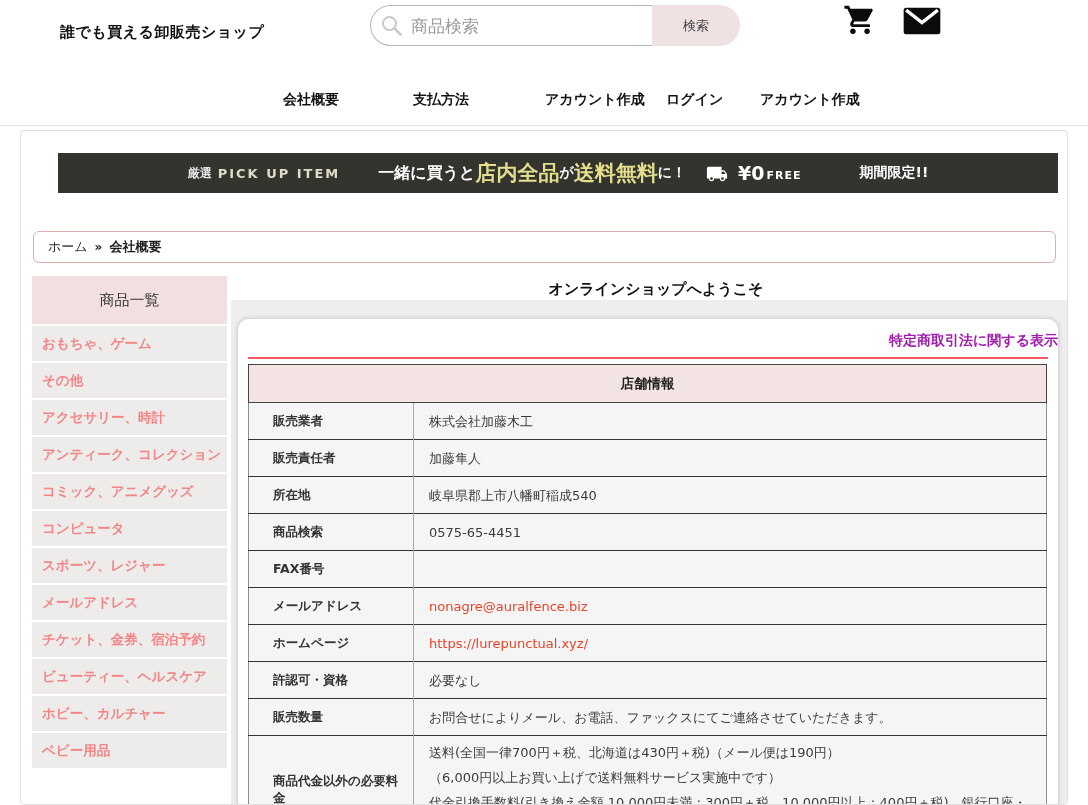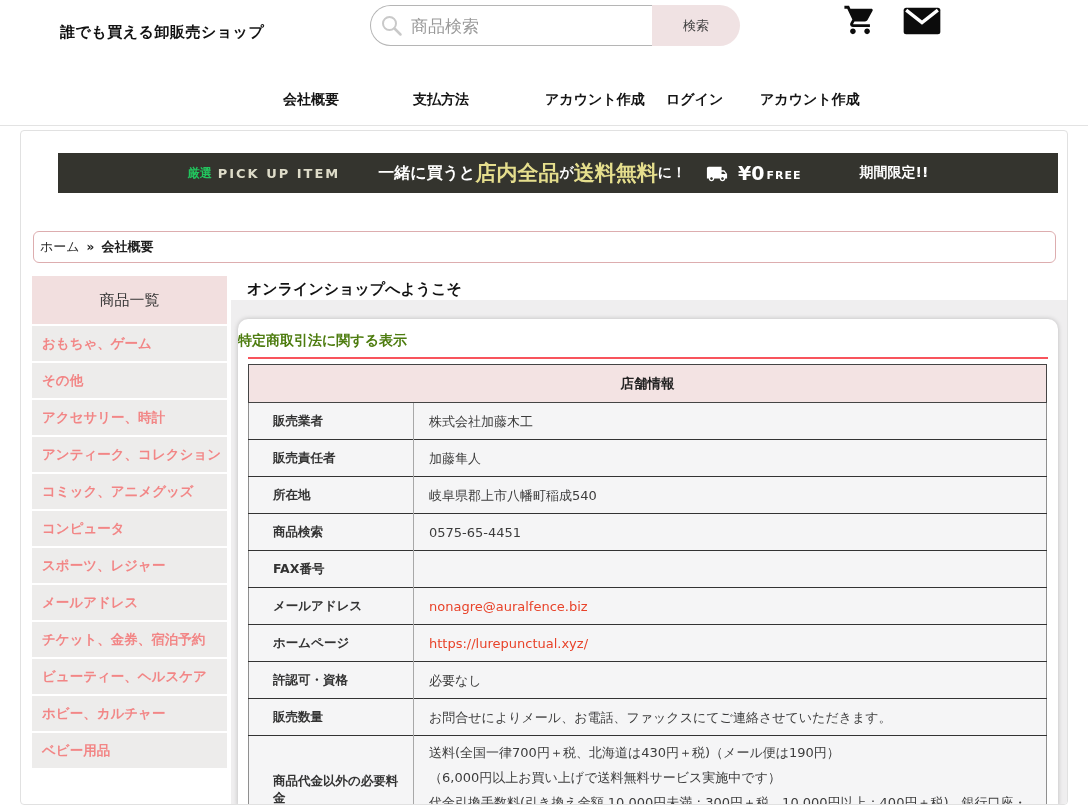--- a/index.html
+++ b/index.html
@@ -19,46 +19,46 @@
   .hicon.mail { left:901px; top:6px; }
   .nav-item { position:absolute; top:91px; font-size:14px; font-weight:bold; color:#141414; cursor:pointer; }
   .n0{left:283px} .n1{left:413px} .n2{left:545px} .n3{left:666px} .n4{left:760px}
   .header-divider { position:absolute; left:0; top:125px; width:100%; height:1px; background:#e3e3e3; }
 
   
   .content-box { position:absolute; left:20px; top:130px; width:1048px; height:675px; border:1px solid #e1e1e1; border-radius:4px; background:#fff; overflow:hidden; }
 
   
   .banner { position:absolute; left:37px; top:22px; width:1000px; height:40px; background:#34342e; display:flex; align-items:center; justify-content:center; color:#fff; cursor:pointer; white-space:nowrap; }
-  .bn-sen { color:#22c55e; font-weight:bold; font-size:12px; }
+  .bn-sen { color:#e5e5e5; font-weight:bold; font-size:12px; }
   .bn-pickup { color:#dedcc9; font-weight:bold; font-size:13px; letter-spacing:2px; margin:0 38px 0 6px; }
   .bn-t { font-size:16px; font-weight:bold; }
   .bn-em { color:#e5de8d; font-size:21px; font-weight:bold; }
   .bn-s { font-size:14px; font-weight:bold; }
   .bn-truck { margin:2px 6px 0 16px; }
   .bn-price { font-size:19px; font-weight:bold; }
   .bn-free { font-size:11px; font-weight:bold; letter-spacing:1px; margin:5px 58px 0 2px; }
   .bn-limited { font-size:14px; font-weight:bold; }
 
   
-  .breadcrumb { position:absolute; left:12px; top:100px; width:1023px; height:32px; border:1px solid #ddadaf; border-radius:6px; display:flex; align-items:center; padding-left:6px; font-size:13px; gap:7px; background:#fff; }
+  .breadcrumb { position:absolute; left:12px; top:100px; width:1023px; height:32px; border:1px solid #ddadaf; border-radius:6px; display:flex; align-items:center; padding-left:14px; font-size:13px; gap:7px; background:#fff; }
   .bc-home { color:#2b2b2b; text-decoration:none; cursor:pointer; }
   .bc-sep { font-weight:bold; font-size:12px; }
   .bc-cur { font-weight:bold; }
 
   
   .sidebar { position:absolute; left:11px; top:145px; width:195px; }
   .side-head { height:48px; background:#f2dfdf; text-align:center; line-height:48px; font-size:15px; color:#333; }
   .side-item { height:35px; line-height:35px; background:#edeceb; color:#f28686; font-weight:bold; font-size:13.5px; padding-left:10px; margin-top:2px; cursor:pointer; white-space:nowrap; overflow:hidden; }
 
   
-  .welcome { position:absolute; left:226px; top:149px; width:838px; font-size:15px; font-weight:bold; color:#111; }
+  .welcome { position:absolute; left:216px; top:149px; width:838px; text-align:center; font-size:15px; font-weight:bold; color:#111; }
   .gray-bg { position:absolute; left:210px; top:169px; width:838px; height:506px; background:#efeeef; }
   .card { position:absolute; left:7px; top:19px; width:820px; height:487px; background:#fff; border-radius:10px 10px 0 0; box-shadow:0 0 5px rgba(0,0,0,.22); overflow:hidden; }
-  .card-title { margin-top:13px; text-align:left; color:#4d7c0f; font-weight:bold; font-size:14px; }
+  .card-title { margin-top:13px; text-align:right; color:#a21caf; font-weight:bold; font-size:14px; }
   .red-line { margin:7px 10px 0 10px; border-bottom:2px solid #f8545c; }
 
   
   .info-table { position:absolute; left:10px; top:45px; width:799px; border-collapse:collapse; border:1px solid #8f8f8f; }
   .info-table .t-head { background:#f3e3e3; border:1px solid #444; height:38px; text-align:center; font-size:13.5px; color:#222; font-weight:bold; }
   .info-table tbody th { width:165px; background:#f5f5f6; border-top:1px solid #333; border-right:1px solid #a8a8a8; text-align:left; padding:0 6px 0 24px; font-size:12.5px; color:#333; font-weight:bold; height:37px; }
   .info-table tbody td { background:#f5f5f6; border-top:1px solid #333; padding:4px 10px 4px 15px; color:#3c3c3c; font-size:13px; }
   .info-table tbody td .vline { line-height:25px; }
   .red-link { color:#e8432a; text-decoration:none; cursor:pointer; }
 </style>

